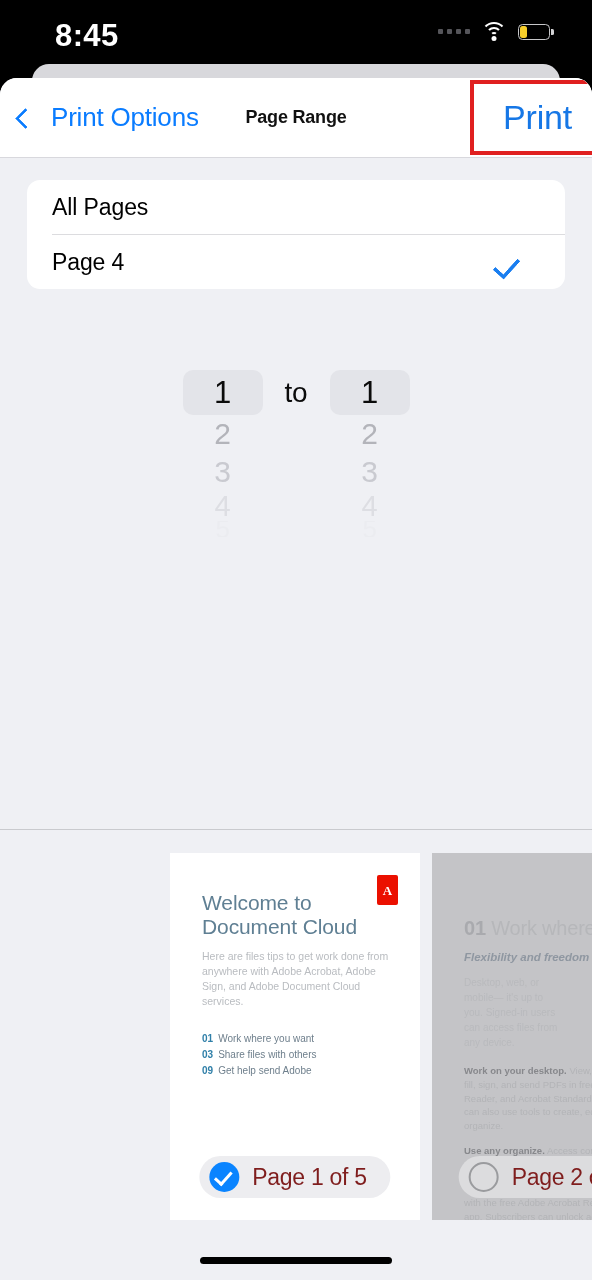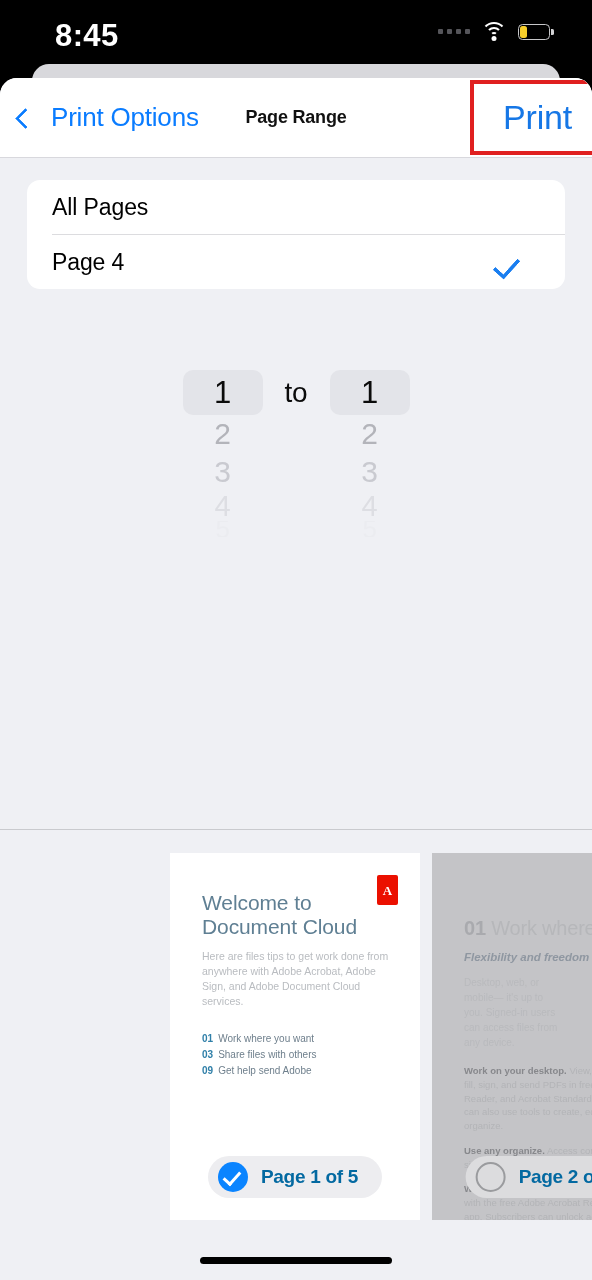--- a/index.html
+++ b/index.html
@@ -197,21 +197,21 @@
   .badge-check::before{
     content:""; position:absolute; left:9px; top:6px;
     width:7px; height:14px;
     border-right:3px solid #fff; border-bottom:3px solid #fff;
     transform:rotate(42deg);
   }
   .badge-circle{
     width:30px; height:30px; border-radius:50%;
     border:2.4px solid #9a9b9e; background:transparent; flex:none;
   }
-  .badge-text{ font-size:19px; font-weight:700; color:#0369a1; letter-spacing:-.3px; }
+  .badge-text{ font-size:23px; font-weight:400; color:#7f1d1d; letter-spacing:-.3px; }
 
   
   .home-ind{
     position:absolute; left:50%; transform:translateX(-50%);
     bottom:16px; width:192px; height:7px; border-radius:4px; background:#000;
   }
 </style>
 </head>
 <body>
 

